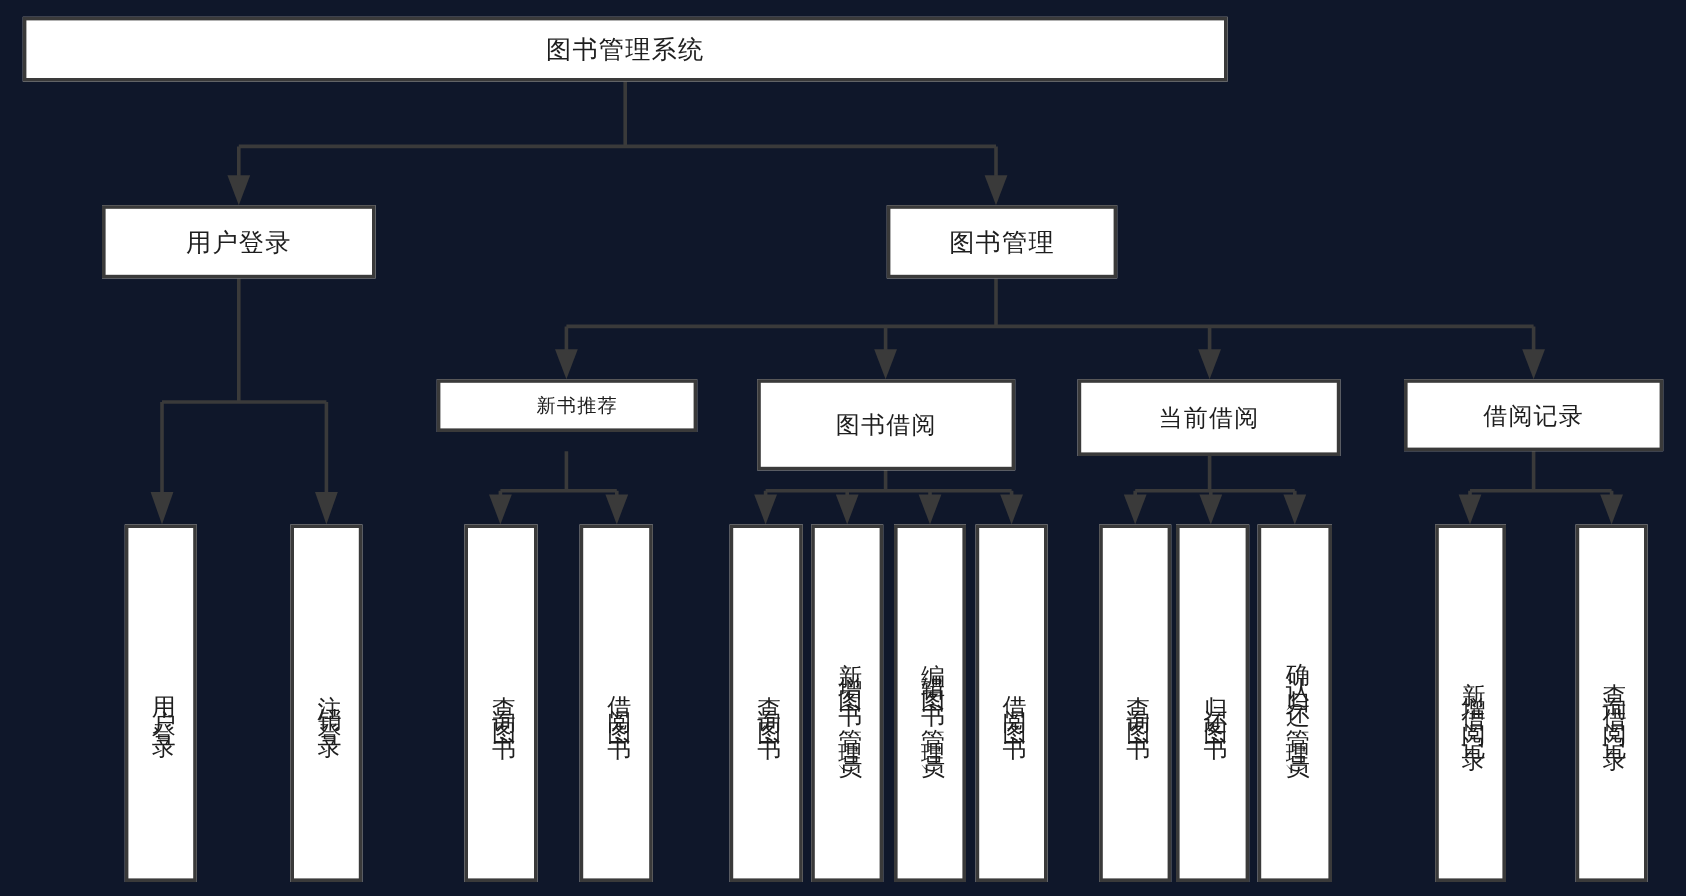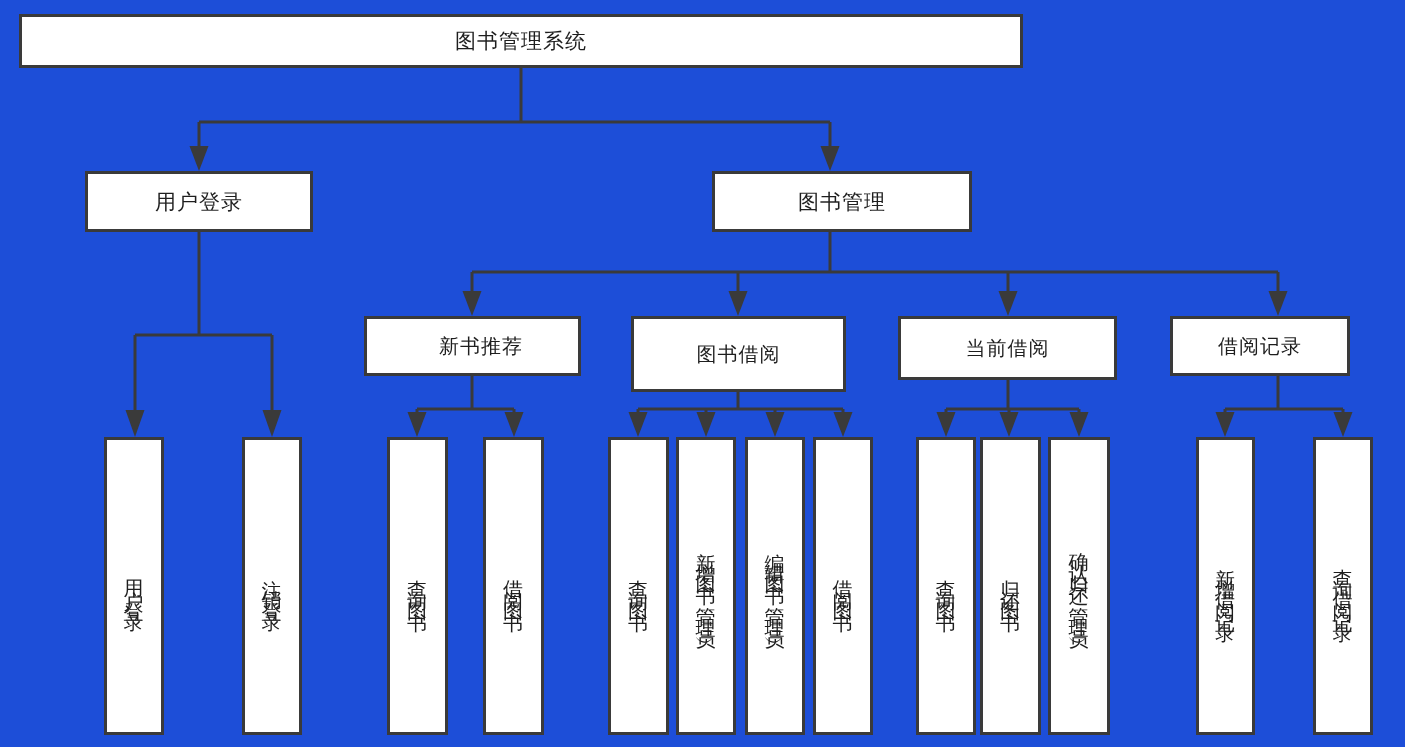--- a/index.html
+++ b/index.html
@@ -4,22 +4,22 @@
 <style>
   html, body {
     margin: 0;
     padding: 0;
     background: #ffffff;
   }
   #stage {
     position: relative;
     width: 1405px;
     height: 747px;
-    background: #1d4ed8;
-    font-family: Liberation Serif, serif;
+    background: #0f172a;
+    font-family: Liberation Mono, monospace;
     overflow: hidden;
   }
   #connectors {
     position: absolute;
     left: 0;
     top: 0;
     width: 1405px;
     height: 747px;
   }
   .box {
@@ -128,26 +128,26 @@
     </g>
     <g fill="#3a3a3a" stroke="none">
       <polygon points="1215.5,412 1234.5,412 1225,437"></polygon>
       <polygon points="1333.5,412 1352.5,412 1343,437"></polygon>
     </g>
   </svg>
 
   <div class="box" style="left:19px; top:14px; width:1004px; height:54px;">图书管理系统</div>
 
   <div class="box" style="left:85px; top:171px; width:228px; height:61px;">用户登录</div>
-  <div class="box" style="left:712px; top:171px; width:260px; height:61px;">图书管理</div>
+  <div class="box" style="left:739px; top:171px; width:192px; height:61px;">图书管理</div>
 
-  <div class="box" style="left:364px; top:316px; width:217px; height:60px; font-size:20px;padding-left:17px;">新书推荐</div>
+  <div class="box" style="left:364px; top:316px; width:217px; height:44px; font-size:16px;padding-left:17px;">新书推荐</div>
   <div class="box" style="left:631px; top:316px; width:215px; height:76px; font-size:20px;">图书借阅</div>
   <div class="box" style="left:898px; top:316px; width:219px; height:64px; font-size:20px;">当前借阅</div>
-  <div class="box" style="left:1170px; top:316px; width:180px; height:60px; font-size:20px;">借阅记录</div>
+  <div class="box" style="left:1170px; top:316px; width:216px; height:60px; font-size:20px;">借阅记录</div>
 
   <div class="vbox" style="left:104px; width:60px;">用户登录</div>
   <div class="vbox" style="left:242px; width:60px;">注销登录</div>
 
   <div class="vbox" style="left:387px; width:61px;">查询图书</div>
   <div class="vbox" style="left:483px; width:61px;">借阅图书</div>
 
   <div class="vbox" style="left:608px; width:61px;">查询图书</div>
   <div class="vbox" style="left:676px; width:60px;">新增图书（管理员）</div>
   <div class="vbox" style="left:745px; width:60px;">编辑图书（管理员）</div>

